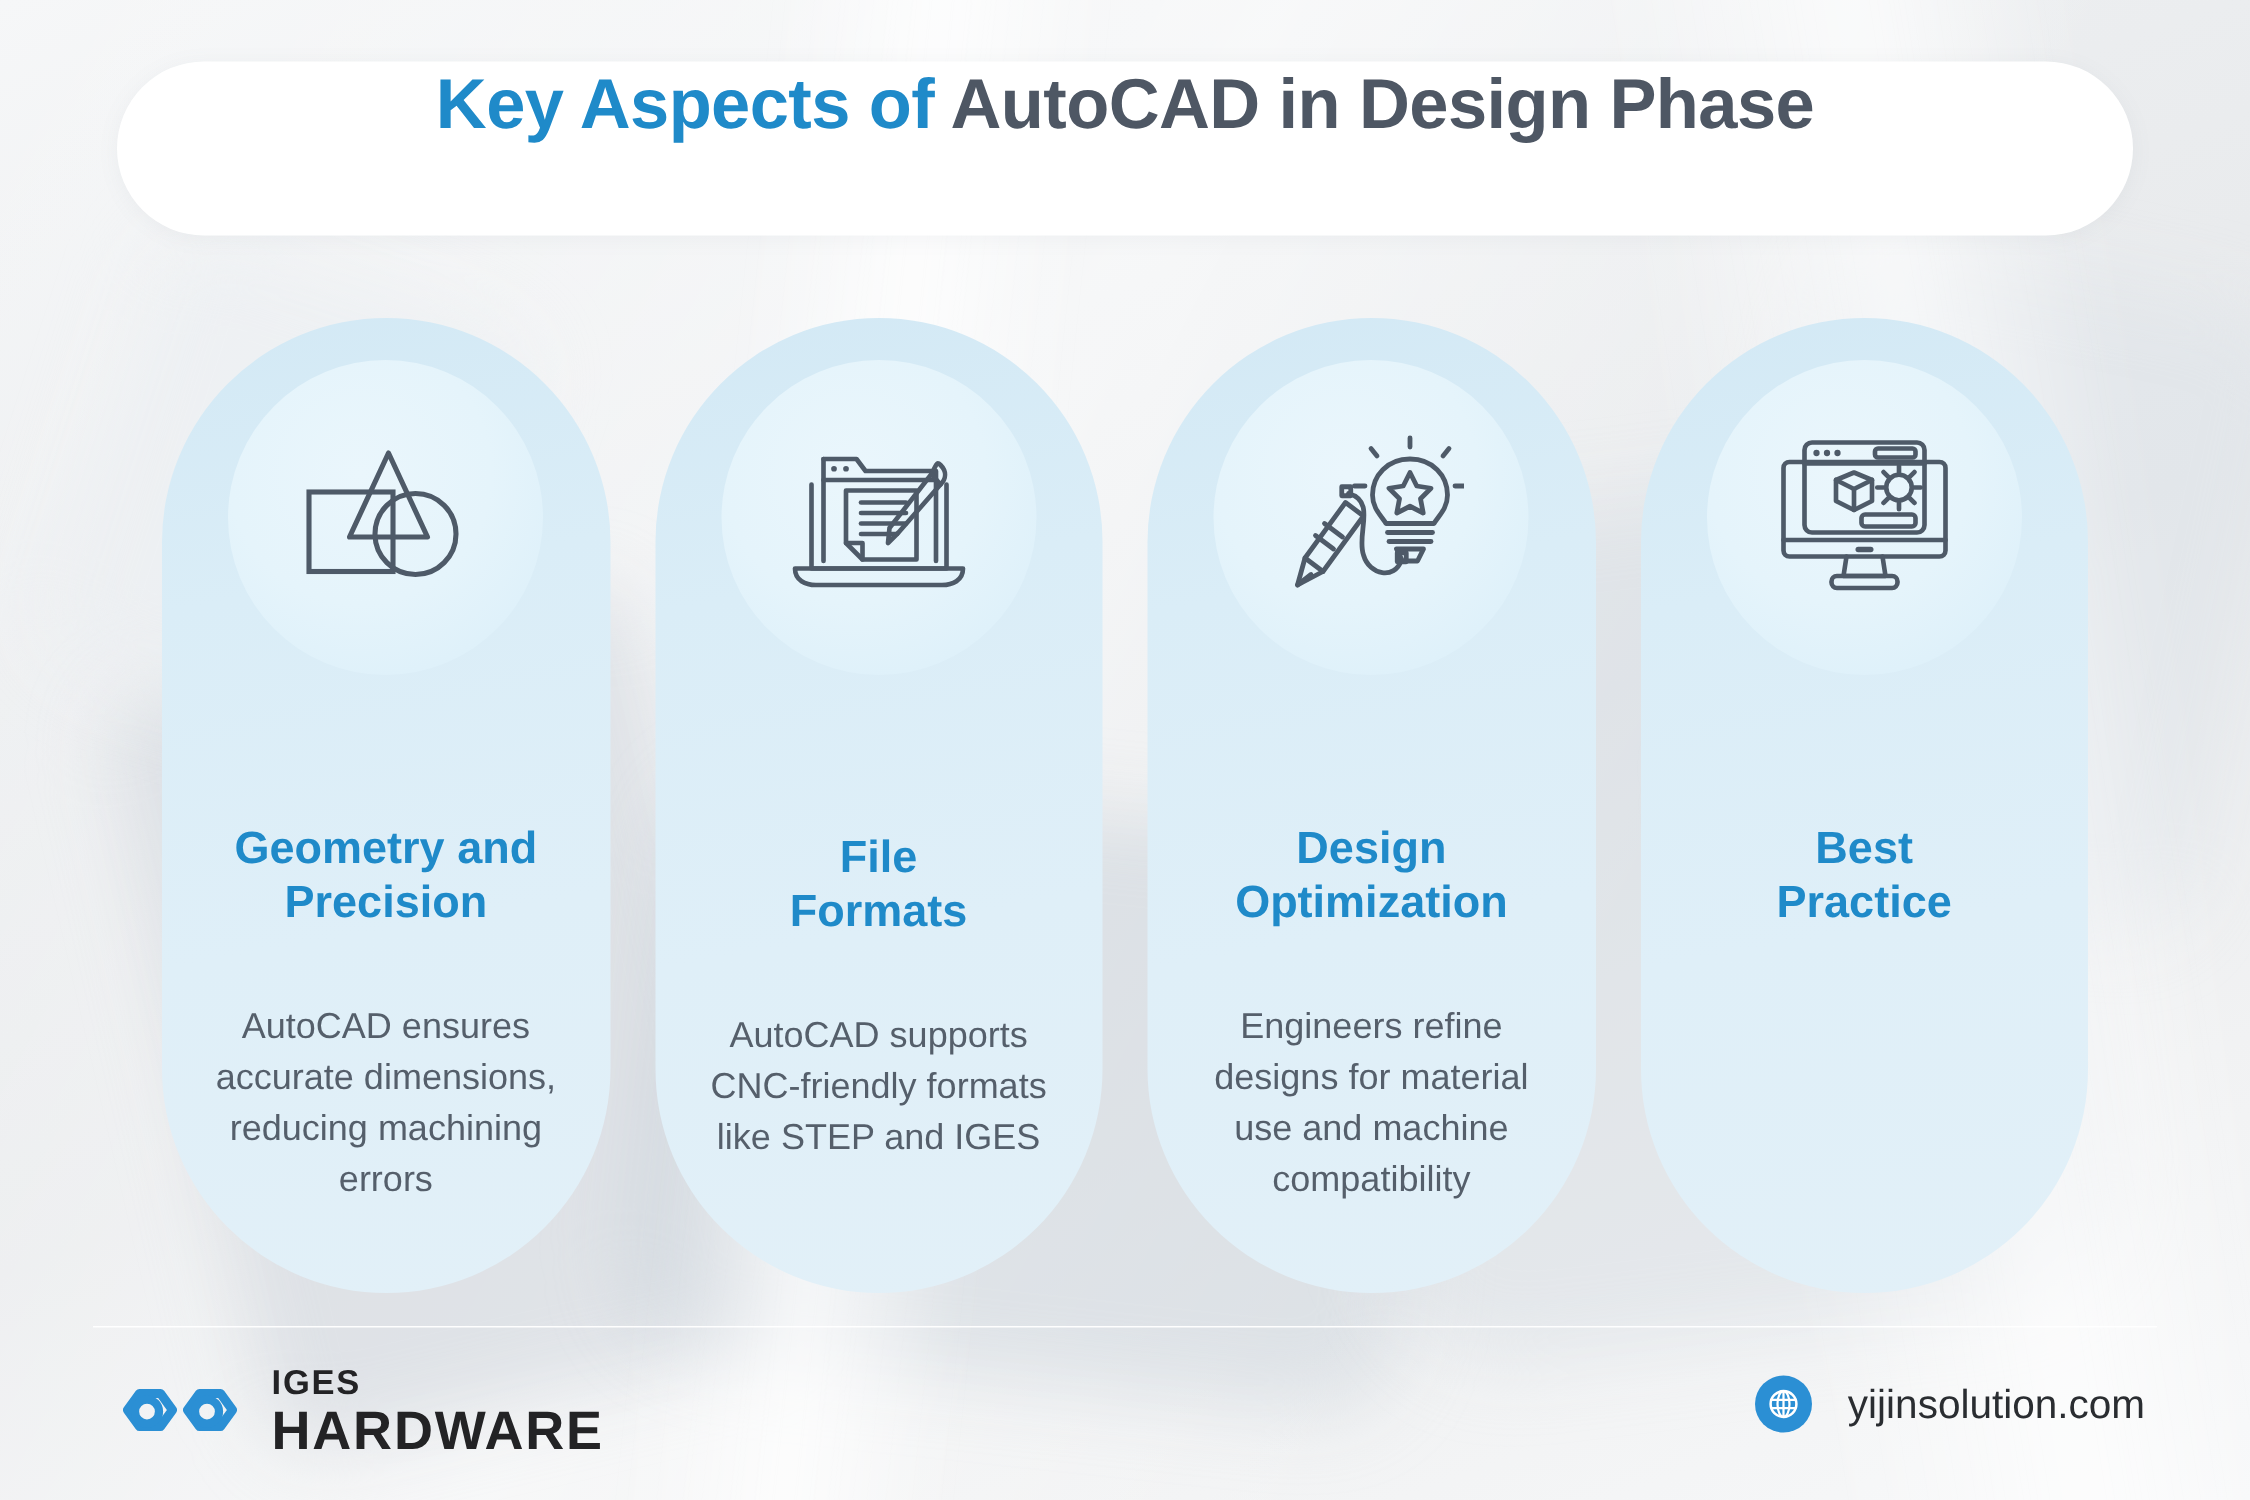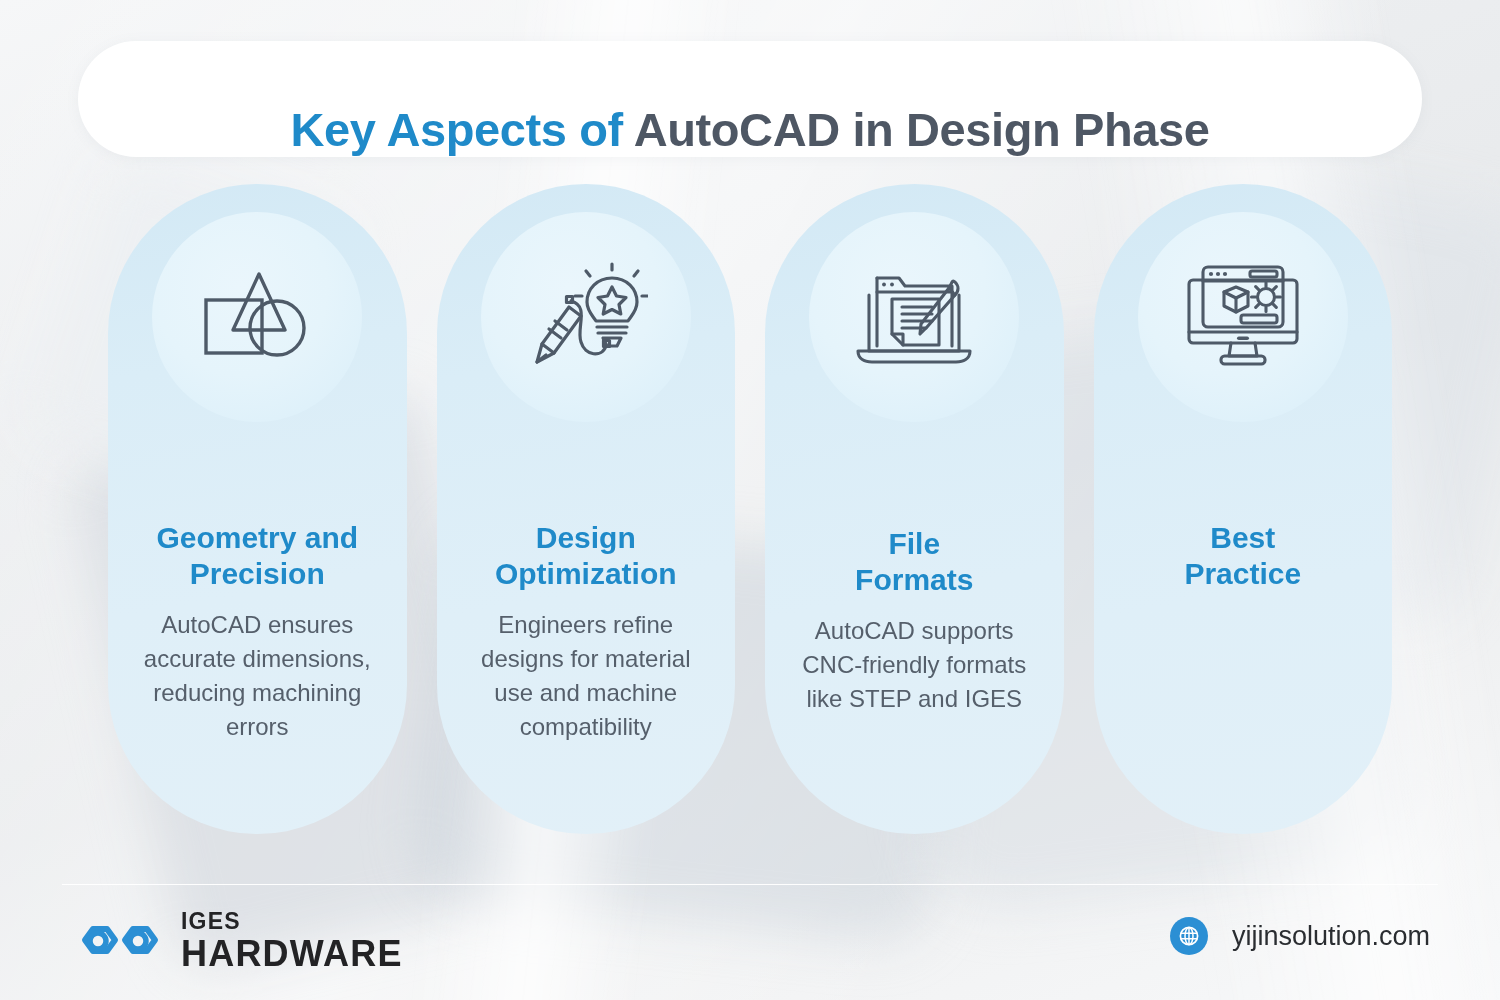--- a/index.html
+++ b/index.html
@@ -57,38 +57,38 @@
   
   .header-card {
     position: absolute;
     left: 78px;
     top: 41px;
     width: 1344px;
     height: 116px;
     background: #ffffff;
     border-radius: 58px;
     display: flex;
-    align-items: flex-end;
+    align-items: flex-start;
     justify-content: center;
     box-shadow: 0 2px 14px rgba(120,130,140,0.07);
   }
   .title {
     font-size: 47px;
     font-weight: bold;
     letter-spacing: -0.4px;
     white-space: nowrap;
   }
   .title .t-blue { color: #1f8ac9; }
   .title .t-dark { color: #4e5764; }
 
   
   .cards {
     position: absolute;
     left: 108px;
-    top: 184px;
+    top: 212px;
     width: 1284px;
     height: 650px;
     display: flex;
     gap: 30px;
   }
   .card {
     position: relative;
     flex: 1 1 0;
     height: 650px;
     border-radius: 150px;
@@ -120,21 +120,21 @@
     margin-top: 98px;
     color: #1f8ac9;
     font-size: 30px;
     font-weight: bold;
     line-height: 1.2;
     text-align: center;
     padding: 0 18px;
     white-space: pre-line;
   }
   .card-body {
-    margin-top: 16px;
+    margin-top: 48px;
     color: #555f6b;
     font-size: 24px;
     line-height: 1.42;
     text-align: center;
     padding: 0 26px;
     max-width: 270px;
   }
 
   
   .card.c3 .card-heading { margin-top: 104px; }
@@ -235,20 +235,54 @@
             <path d="M62 12 L88 68 L36 68 Z" stroke="#4e5a68" stroke-width="3.4" fill="none" stroke-linejoin="round"></path>
             <circle cx="80" cy="66" r="27" stroke="#4e5a68" stroke-width="3.4" fill="none"></circle>
           </svg>
         </div>
         <div class="card-heading">Geometry and
 Precision</div>
         <div class="card-body">AutoCAD ensures accurate dimensions, reducing machining errors</div>
       </div>
     </div>
 
+    <div class="card c3">
+      <div class="card-inner">
+        <div class="icon-bubble">
+          <svg width="126" height="112" viewBox="0 0 126 112" fill="none">
+            <g stroke="#4e5a68" stroke-width="3.1" stroke-linecap="round" stroke-linejoin="round" fill="none">
+
+              <path d="M18 34 L18 90 L108 90 L108 34"></path>
+
+              <path d="M7 90 L119 90 C119 98, 112 101, 105 101 L21 101 C14 101, 7 98, 7 90 Z"></path>
+
+              <path d="M26 17 L26 85"></path>
+              <path d="M26 17 L48 17 L54 25 L101 25 L101 85"></path>
+              <path d="M26 31 L101 31"></path>
+              <circle cx="33" cy="23.5" r="1.9" fill="#4e5a68" stroke="none"></circle>
+              <circle cx="41" cy="23.5" r="1.9" fill="#4e5a68" stroke="none"></circle>
+
+              <path d="M46 38 L88 38 L88 84 L52 84 L41 73 L41 38 Z"></path>
+              <path d="M41 73 L52 73 L52 84"></path>
+              <path d="M51 46 L81 46"></path>
+              <path d="M51 53 L81 53"></path>
+              <path d="M51 60 L81 60"></path>
+              <path d="M51 67 L75 67"></path>
+
+              <path d="M104 21 C108 25, 108 30, 104 34 L76 66 L69 73 L70 63 L98 27 C101 22, 101 18, 104 21 Z"></path>
+              <path d="M98 27 L104 34"></path>
+            </g>
+          </svg>
+        </div>
+        <div class="card-heading">File
+Formats</div>
+        <div class="card-body">AutoCAD supports CNC-friendly formats like STEP and IGES</div>
+      </div>
+    </div>
+
     <div class="card c2">
       <div class="card-inner">
         <div class="icon-bubble">
           <svg width="124" height="118" viewBox="0 0 124 118" fill="none">
             <g stroke="#4e5a68" stroke-width="3.2" stroke-linecap="round" stroke-linejoin="round" fill="none">
 
               <path d="M13 104 L18 86 L45 49 L57 58 L30 95 Z"></path>
               <path d="M18 86 L30 95"></path>
               <path d="M13 104 L22 97"></path>
               <path d="M25 71 L37 80"></path>
@@ -269,54 +303,20 @@
               <path d="M62 13 L66 18"></path>
               <path d="M114 13 L110 18"></path>
               <path d="M51 38 L58 38"></path>
               <path d="M125 38 L118 38"></path>
             </g>
           </svg>
         </div>
         <div class="card-heading">Design
 Optimization</div>
         <div class="card-body">Engineers refine designs for material use and machine compatibility</div>
-      </div>
-    </div>
-
-    <div class="card c3">
-      <div class="card-inner">
-        <div class="icon-bubble">
-          <svg width="126" height="112" viewBox="0 0 126 112" fill="none">
-            <g stroke="#4e5a68" stroke-width="3.1" stroke-linecap="round" stroke-linejoin="round" fill="none">
-
-              <path d="M18 34 L18 90 L108 90 L108 34"></path>
-
-              <path d="M7 90 L119 90 C119 98, 112 101, 105 101 L21 101 C14 101, 7 98, 7 90 Z"></path>
-
-              <path d="M26 17 L26 85"></path>
-              <path d="M26 17 L48 17 L54 25 L101 25 L101 85"></path>
-              <path d="M26 31 L101 31"></path>
-              <circle cx="33" cy="23.5" r="1.9" fill="#4e5a68" stroke="none"></circle>
-              <circle cx="41" cy="23.5" r="1.9" fill="#4e5a68" stroke="none"></circle>
-
-              <path d="M46 38 L88 38 L88 84 L52 84 L41 73 L41 38 Z"></path>
-              <path d="M41 73 L52 73 L52 84"></path>
-              <path d="M51 46 L81 46"></path>
-              <path d="M51 53 L81 53"></path>
-              <path d="M51 60 L81 60"></path>
-              <path d="M51 67 L75 67"></path>
-
-              <path d="M104 21 C108 25, 108 30, 104 34 L76 66 L69 73 L70 63 L98 27 C101 22, 101 18, 104 21 Z"></path>
-              <path d="M98 27 L104 34"></path>
-            </g>
-          </svg>
-        </div>
-        <div class="card-heading">File
-Formats</div>
-        <div class="card-body">AutoCAD supports CNC-friendly formats like STEP and IGES</div>
       </div>
     </div>
 
     <div class="card c4">
       <div class="card-inner">
         <div class="icon-bubble">
           <svg width="128" height="116" viewBox="0 0 128 116" fill="none">
             <g stroke="#4e5a68" stroke-width="3.1" stroke-linecap="round" stroke-linejoin="round" fill="none">
 
               <rect x="10" y="21" width="108" height="63" rx="4"></rect>

